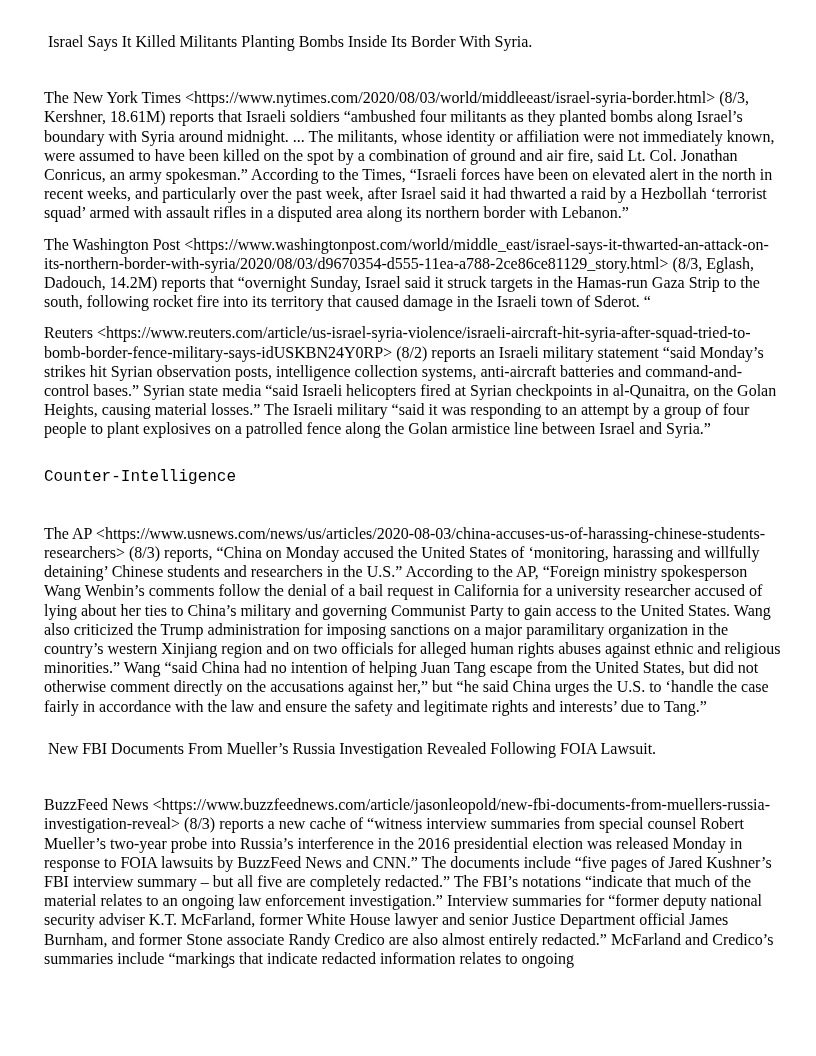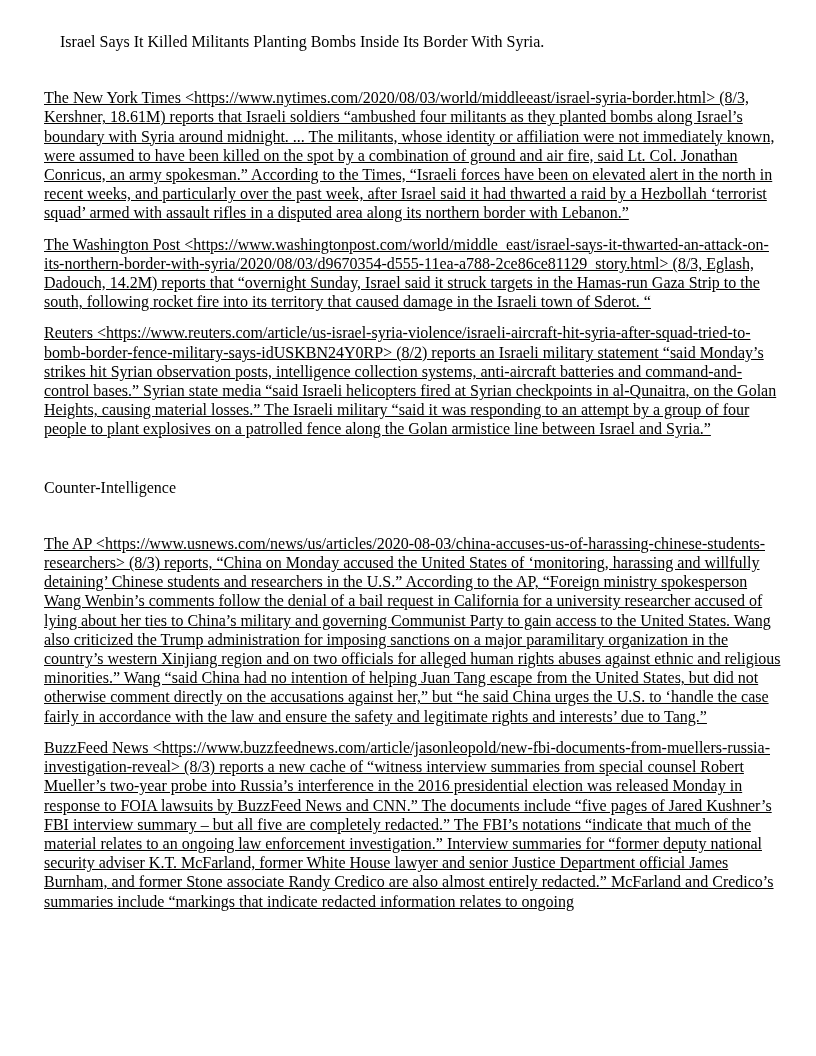--- a/index.html
+++ b/index.html
@@ -20,42 +20,43 @@
     background: #ffffff;
     font-family: "Liberation Serif", "DejaVu Serif", serif;
     font-size: 16px;
     line-height: 19.2px;
     color: #000000;
     text-align: left;
   }
   .para {
     margin: 0 0 12px 0;
     overflow-wrap: break-word;
-    text-decoration: underline;
   }
   .headline {
-    margin: 23px 0 37px 16px;
+    margin: 23px 0 37px 4px;
     font-family: Liberation Serif, serif;
   }
   .section-heading {
-    margin: 39px 0 37px 0;
+    margin: 29px 0 37px 0;
+    font-family: Liberation Mono, monospace;
   }
 </style>
 </head>
 <body>
 
 <div class="page">
   <div class="headline">Israel Says It Killed Militants Planting Bombs Inside Its Border With Syria.</div>
 
   <div class="para">The New York Times &lt;https://www.nytimes.com/2020/08/03/world/middleeast/israel-syria-border.html&gt; (8/3, Kershner, 18.61M) reports that Israeli soldiers “ambushed four militants as they planted bombs along Israel’s boundary with Syria around midnight. ... The militants, whose identity or affiliation were not immediately known, were assumed to have been killed on the spot by a combination of ground and air fire, said Lt. Col. Jonathan Conricus, an army spokesman.” According to the Times, “Israeli forces have been on elevated alert in the north in recent weeks, and particularly over the past week, after Israel said it had thwarted a raid by a Hezbollah ‘terrorist squad’ armed with assault rifles in a disputed area along its northern border with Lebanon.”</div>
 
   <div class="para">The Washington Post &lt;https://www.washingtonpost.com/world/middle_east/israel-says-it-thwarted-an-attack-on-its-northern-border-with-syria/2020/08/03/d9670354-d555-11ea-a788-2ce86ce81129_story.html&gt; (8/3, Eglash, Dadouch, 14.2M) reports that “overnight Sunday, Israel said it struck targets in the Hamas-run Gaza Strip to the south, following rocket fire into its territory that caused damage in the Israeli town of Sderot. “</div>
 
   <div class="para">Reuters &lt;https://www.reuters.com/article/us-israel-syria-violence/israeli-aircraft-hit-syria-after-squad-tried-to-bomb-border-fence-military-says-idUSKBN24Y0RP&gt; (8/2) reports an Israeli military statement “said Monday’s strikes hit Syrian observation posts, intelligence collection systems, anti-aircraft batteries and command-and-control bases.” Syrian state media “said Israeli helicopters fired at Syrian checkpoints in al-Qunaitra, on the Golan Heights, causing material losses.” The Israeli military “said it was responding to an attempt by a group of four people to plant explosives on a patrolled fence along the Golan armistice line between Israel and Syria.”</div>
 
   <div class="section-heading">Counter-Intelligence</div>
 
 
   <div class="para">The AP &lt;https://www.usnews.com/news/us/articles/2020-08-03/china-accuses-us-of-harassing-chinese-students-researchers&gt; (8/3) reports, “China on Monday accused the United States of ‘monitoring, harassing and willfully detaining’ Chinese students and researchers in the U.S.” According to the AP, “Foreign ministry spokesperson Wang Wenbin’s comments follow the denial of a bail request in California for a university researcher accused of lying about her ties to China’s military and governing Communist Party to gain access to the United States. Wang also criticized the Trump administration for imposing sanctions on a major paramilitary organization in the country’s western Xinjiang region and on two officials for alleged human rights abuses against ethnic and religious minorities.” Wang “said China had no intention of helping Juan Tang escape from the United States, but did not otherwise comment directly on the accusations against her,” but “he said China urges the U.S. to ‘handle the case fairly in accordance with the law and ensure the safety and legitimate rights and interests’ due to Tang.”</div>
 
+  <div class="headline">New FBI Documents From Mueller’s Russia Investigation Revealed Following FOIA Lawsuit.</div>
 
   <div class="para">BuzzFeed News &lt;https://www.buzzfeednews.com/article/jasonleopold/new-fbi-documents-from-muellers-russia-investigation-reveal&gt; (8/3) reports a new cache of “witness interview summaries from special counsel Robert Mueller’s two-year probe into Russia’s interference in the 2016 presidential election was released Monday in response to FOIA lawsuits by BuzzFeed News and CNN.” The documents include “five pages of Jared Kushner’s FBI interview summary – but all five are completely redacted.” The FBI’s notations “indicate that much of the material relates to an ongoing law enforcement investigation.” Interview summaries for “former deputy national security adviser K.T. McFarland, former White House lawyer and senior Justice Department official James Burnham, and former Stone associate Randy Credico are also almost entirely redacted.” McFarland and Credico’s summaries include “markings that indicate redacted information relates to ongoing</div>
 </div>
 
 </body></html>

